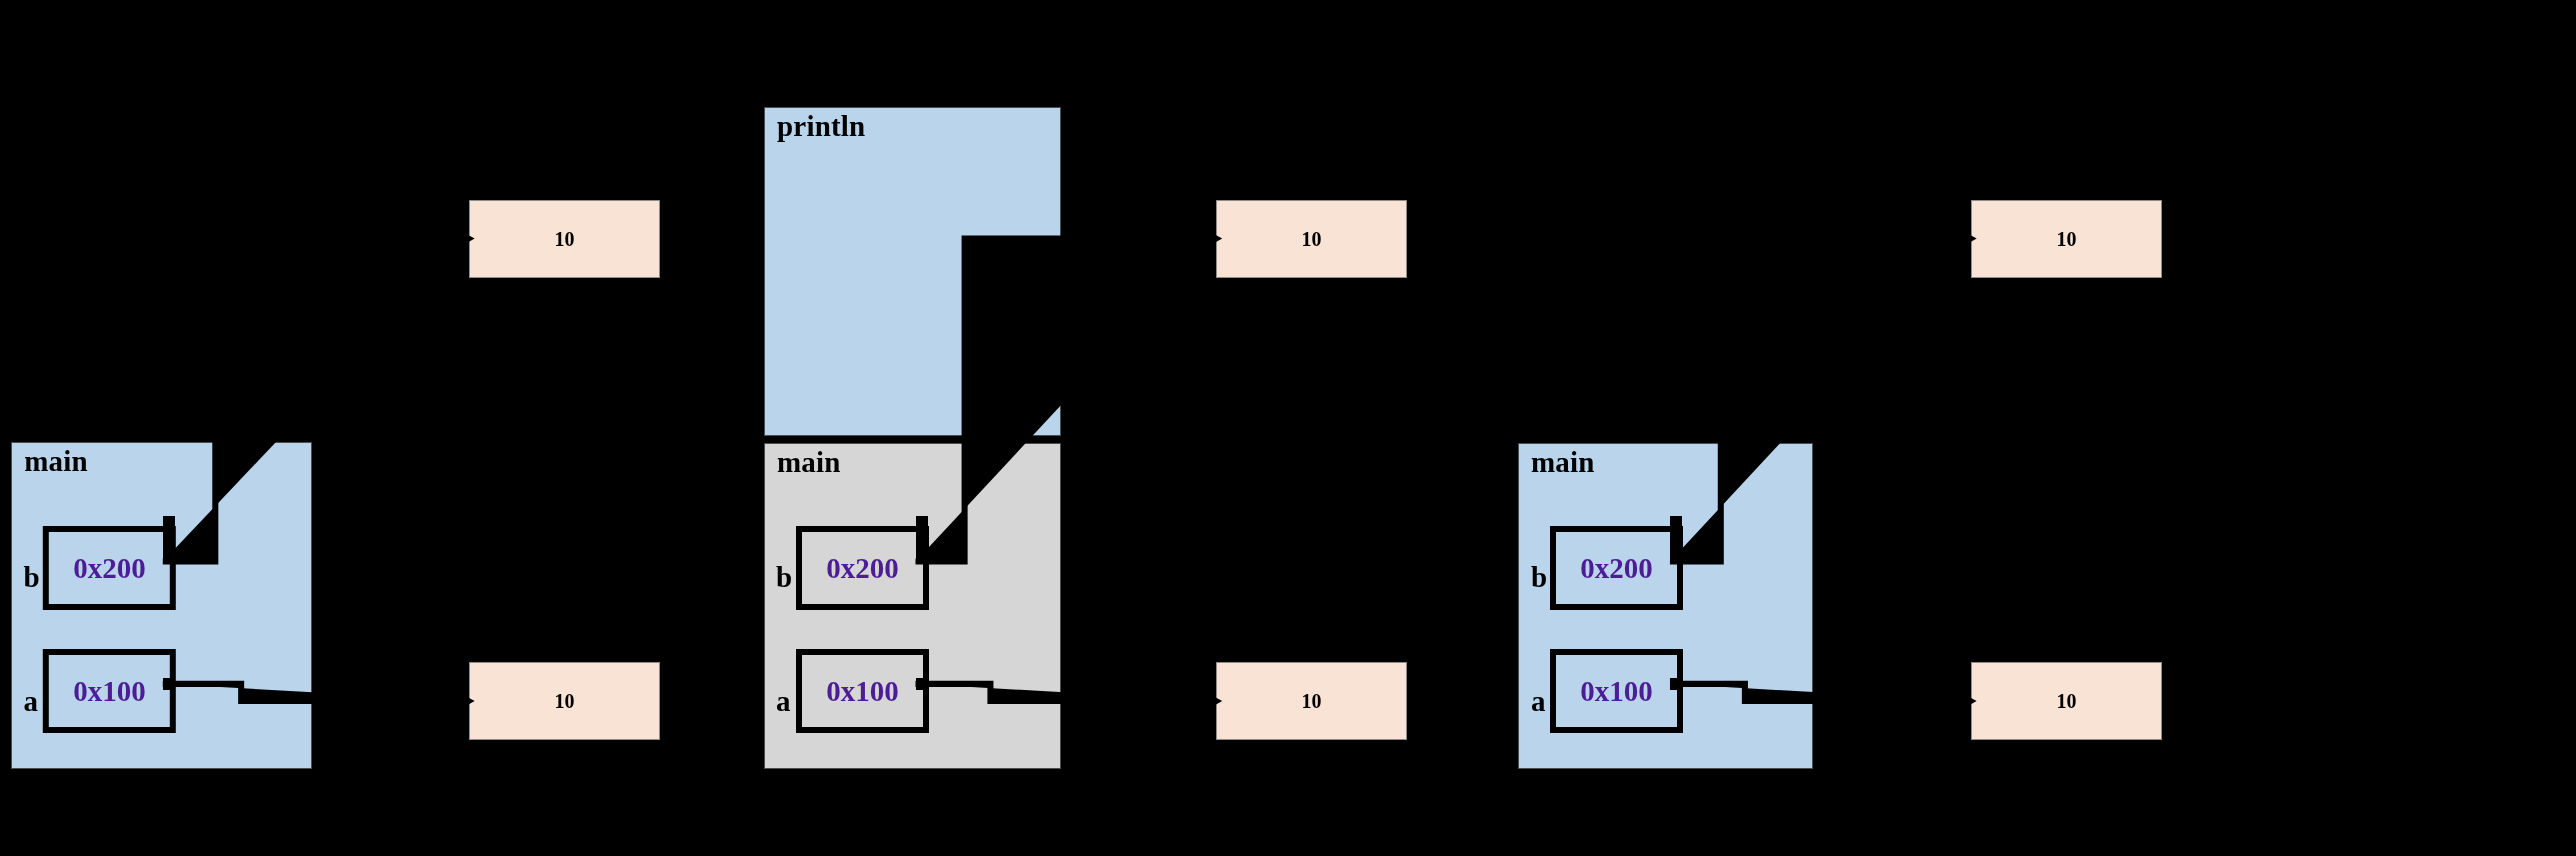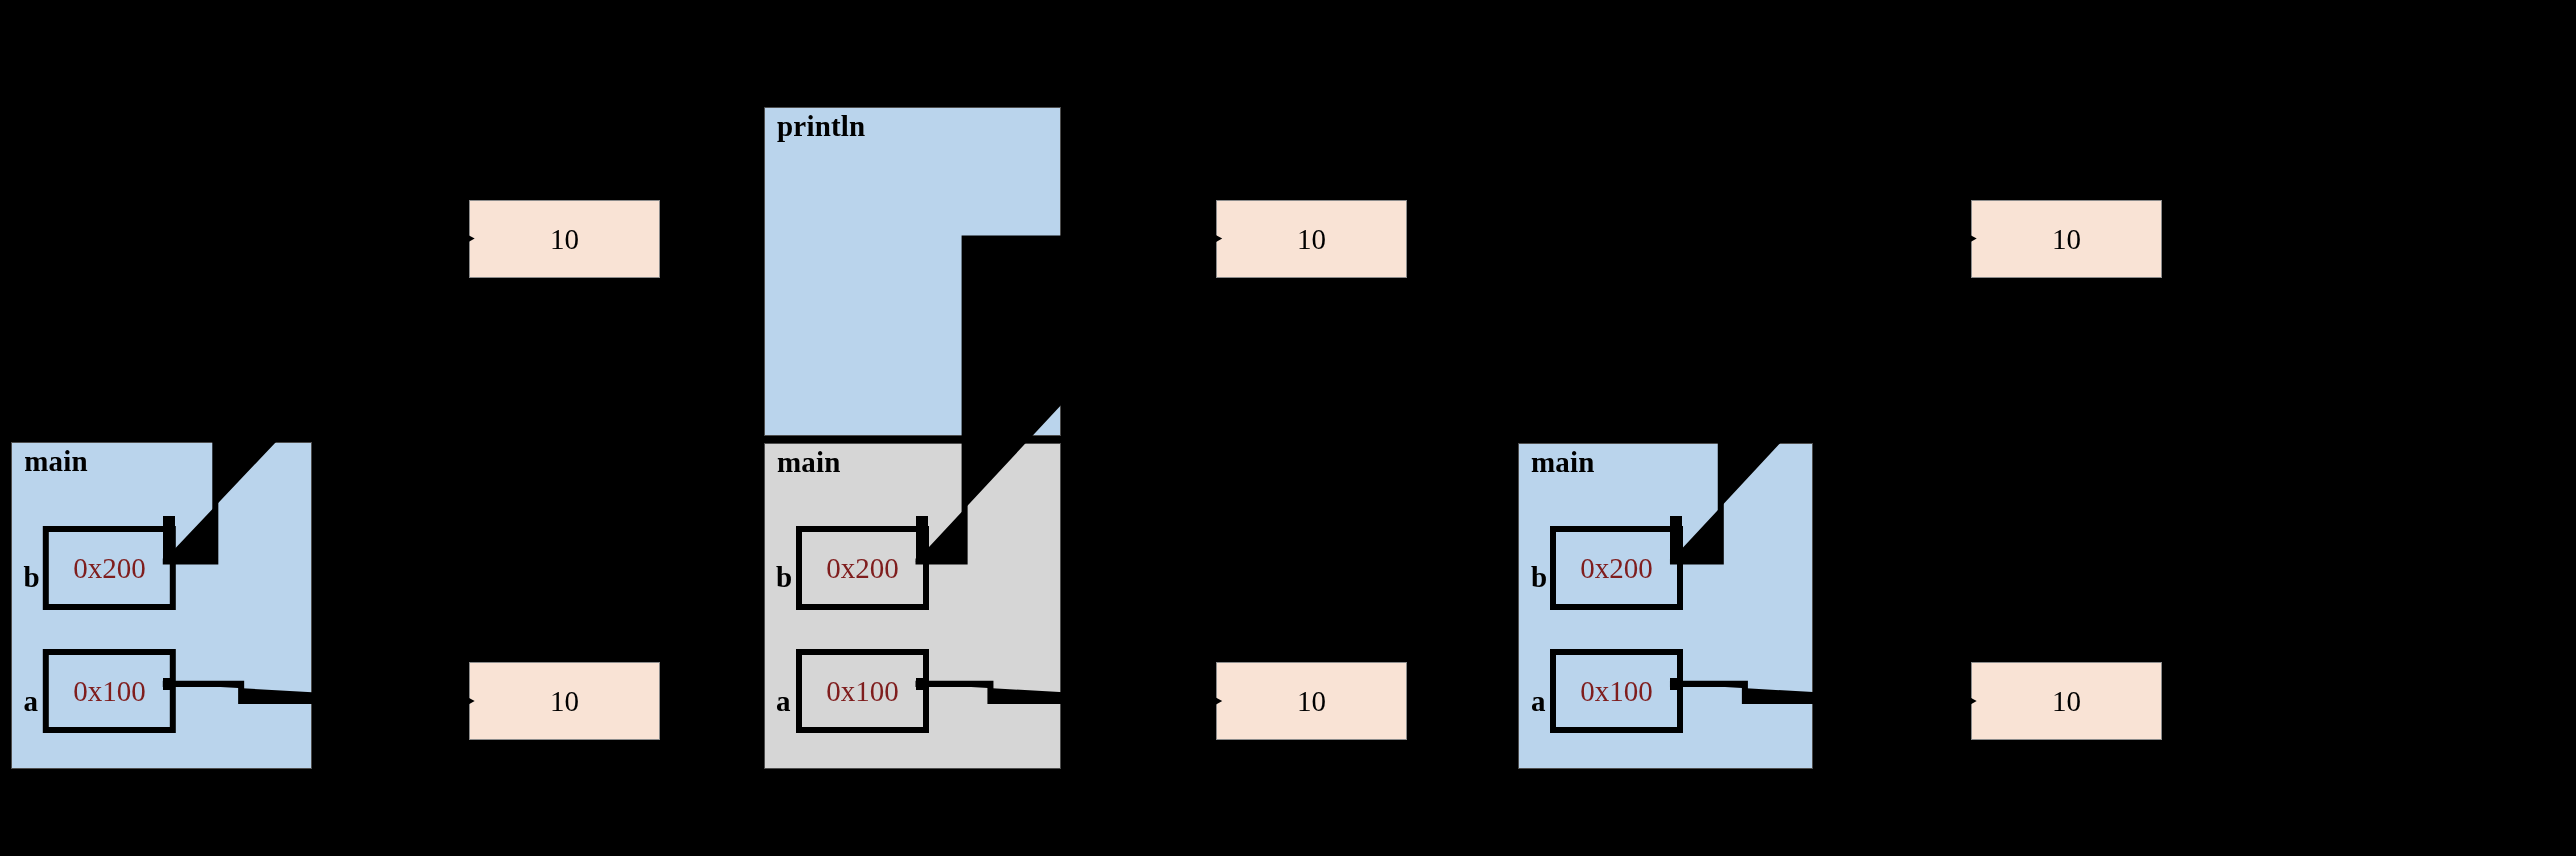--- a/index.html
+++ b/index.html
@@ -47,37 +47,37 @@
   .var-box {
     position: absolute;
     border: 6px solid #000000;
     background: transparent;
     display: flex;
     align-items: center;
     justify-content: center;
   }
   .var-box > span {
     font-size: 29px;
-    font-weight: normal;
-    color: #7f1d1d;
+    font-weight: bold;
+    color: #4c1d95;
     line-height: 1;
     white-space: nowrap;
   }
 
   
   .heap-cell {
     border: 1.7px solid #8c8c8c;
     background: #f9e3d5;
     display: flex;
     align-items: center;
     justify-content: center;
   }
   .heap-cell > span {
-    font-size: 29px;
-    font-weight: normal;
+    font-size: 20px;
+    font-weight: bold;
     color: #000000;
     line-height: 1;
   }
 
   
   .wire { background: #000000; }
   svg.arrow-layer {
     position: absolute;
     left: 0; top: 0;
     width: 2576px;

